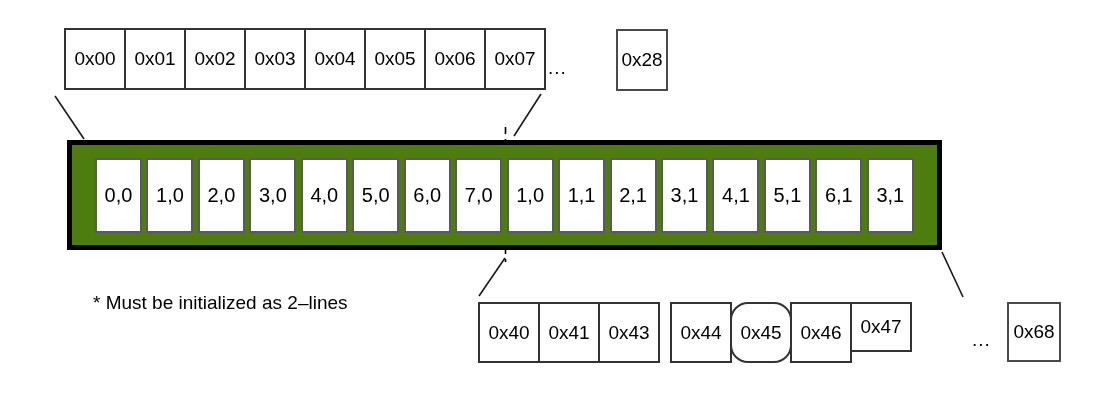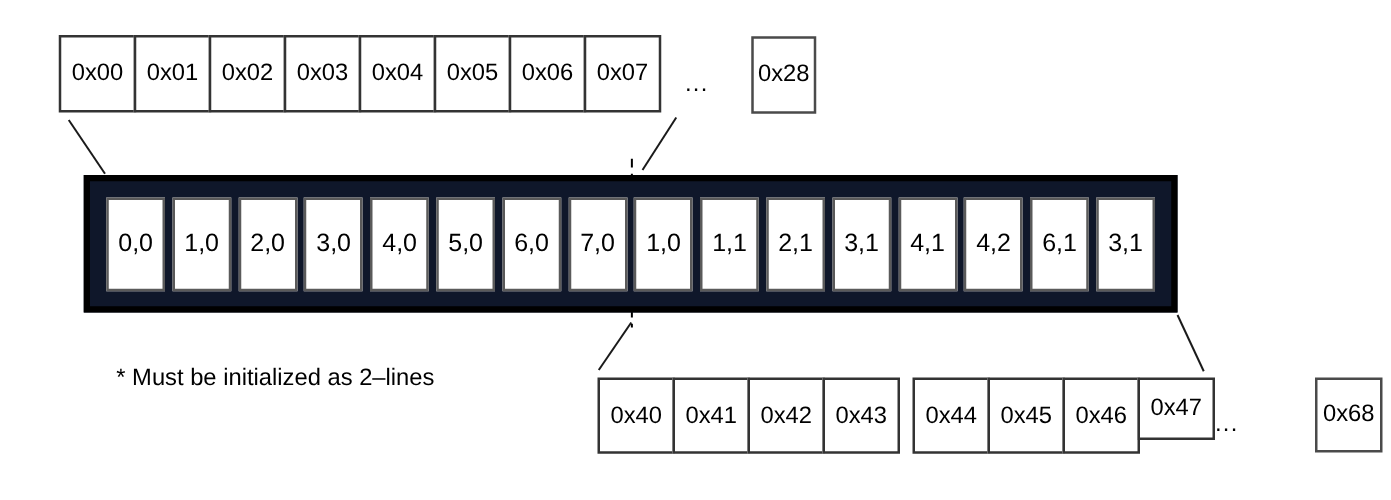--- a/index.html
+++ b/index.html
@@ -42,22 +42,22 @@
     line-height: 1;
   }
   #line-container {
     box-sizing: border-box;
     left: 67px; top: 140px;
     width: 875px; height: 110px;
     border: 5px solid #000000;
     display: flex;
     align-items: center;
     justify-content: space-between;
-    padding: 0 13px;
-    background: #0f172a;
+    padding: 0 23px;
+    background: #4d7c0f;
   }
   .line-cell {
     box-sizing: border-box;
     width: 47px;
     height: 75px;
     border: 2px solid #5a5a5a;
     display: flex;
     align-items: center;
     justify-content: center;
     font-size: 20px;
@@ -76,60 +76,59 @@
 <div id="canvas">
 
   <svg id="overlay" class="abs" width="1113" height="400" viewBox="0 0 1113 400">
     <line x1="55" y1="96" x2="84" y2="139" stroke="#1a1a1a" stroke-width="1.6"></line>
     <line x1="541" y1="94" x2="514" y2="136" stroke="#1a1a1a" stroke-width="1.6"></line>
     <line x1="505" y1="258" x2="479" y2="296" stroke="#1a1a1a" stroke-width="1.6"></line>
     <line x1="942" y1="252" x2="963" y2="297" stroke="#1a1a1a" stroke-width="1.6"></line>
     <line x1="505.5" y1="127" x2="505.5" y2="262" stroke="#000000" stroke-width="1.6" stroke-dasharray="7 5"></line>
   </svg>
 
-  <div class="abs row" style="left:47px; top:28px;">
+  <div class="abs row" style="left:64px; top:28px;">
     <div class="addr-cell">0x00</div>
     <div class="addr-cell">0x01</div>
     <div class="addr-cell">0x02</div>
     <div class="addr-cell">0x03</div>
     <div class="addr-cell">0x04</div>
     <div class="addr-cell">0x05</div>
     <div class="addr-cell">0x06</div>
     <div class="addr-cell">0x07</div>
   </div>
   <span class="abs ellipsis" style="left:548px; top:58px;">...</span>
-  <div class="abs tail-cell" style="left:601px; top:29px; width:52px; height:62px;">0x28</div>
+  <div class="abs tail-cell" style="left:616px; top:29px; width:52px; height:62px;">0x28</div>
 
   <div id="line-container" class="abs">
     <div class="line-cell">0,0</div>
     <div class="line-cell">1,0</div>
     <div class="line-cell">2,0</div>
     <div class="line-cell">3,0</div>
     <div class="line-cell">4,0</div>
     <div class="line-cell">5,0</div>
     <div class="line-cell">6,0</div>
     <div class="line-cell">7,0</div>
     <div class="line-cell">1,0</div>
     <div class="line-cell">1,1</div>
     <div class="line-cell">2,1</div>
     <div class="line-cell">3,1</div>
     <div class="line-cell">4,1</div>
-    <div class="line-cell">4,2</div>
+    <div class="line-cell">5,1</div>
     <div class="line-cell">6,1</div>
     <div class="line-cell">3,1</div>
   </div>
 
   <div id="footnote" class="abs">* Must be initialized as 2–lines</div>
 
   <div class="abs row" style="left:478px; top:302px;justify-content:flex-end;">
     <div class="addr-cell" style="height:61px;">0x40</div>
     <div class="addr-cell" style="height:61px;">0x41</div>
-    <div class="addr-cell" style="height:61px;">0x42</div>
     <div class="addr-cell" style="height:61px;">0x43</div>
     <div class="addr-cell" style="height:61px;margin-left:10px;">0x44</div>
-    <div class="addr-cell" style="height:61px;">0x45</div>
+    <div class="addr-cell" style="height:61px;border-radius:18px;">0x45</div>
     <div class="addr-cell" style="height:61px;">0x46</div>
     <div class="addr-cell" style="height:50px;">0x47</div>
   </div>
   <span class="abs ellipsis" style="left:972px; top:330px;">...</span>
-  <div class="abs tail-cell" style="left:1052px; top:302px; width:54px; height:60px;">0x68</div>
+  <div class="abs tail-cell" style="left:1007px; top:302px; width:54px; height:60px;">0x68</div>
 
 </div>
 
 </body></html>

